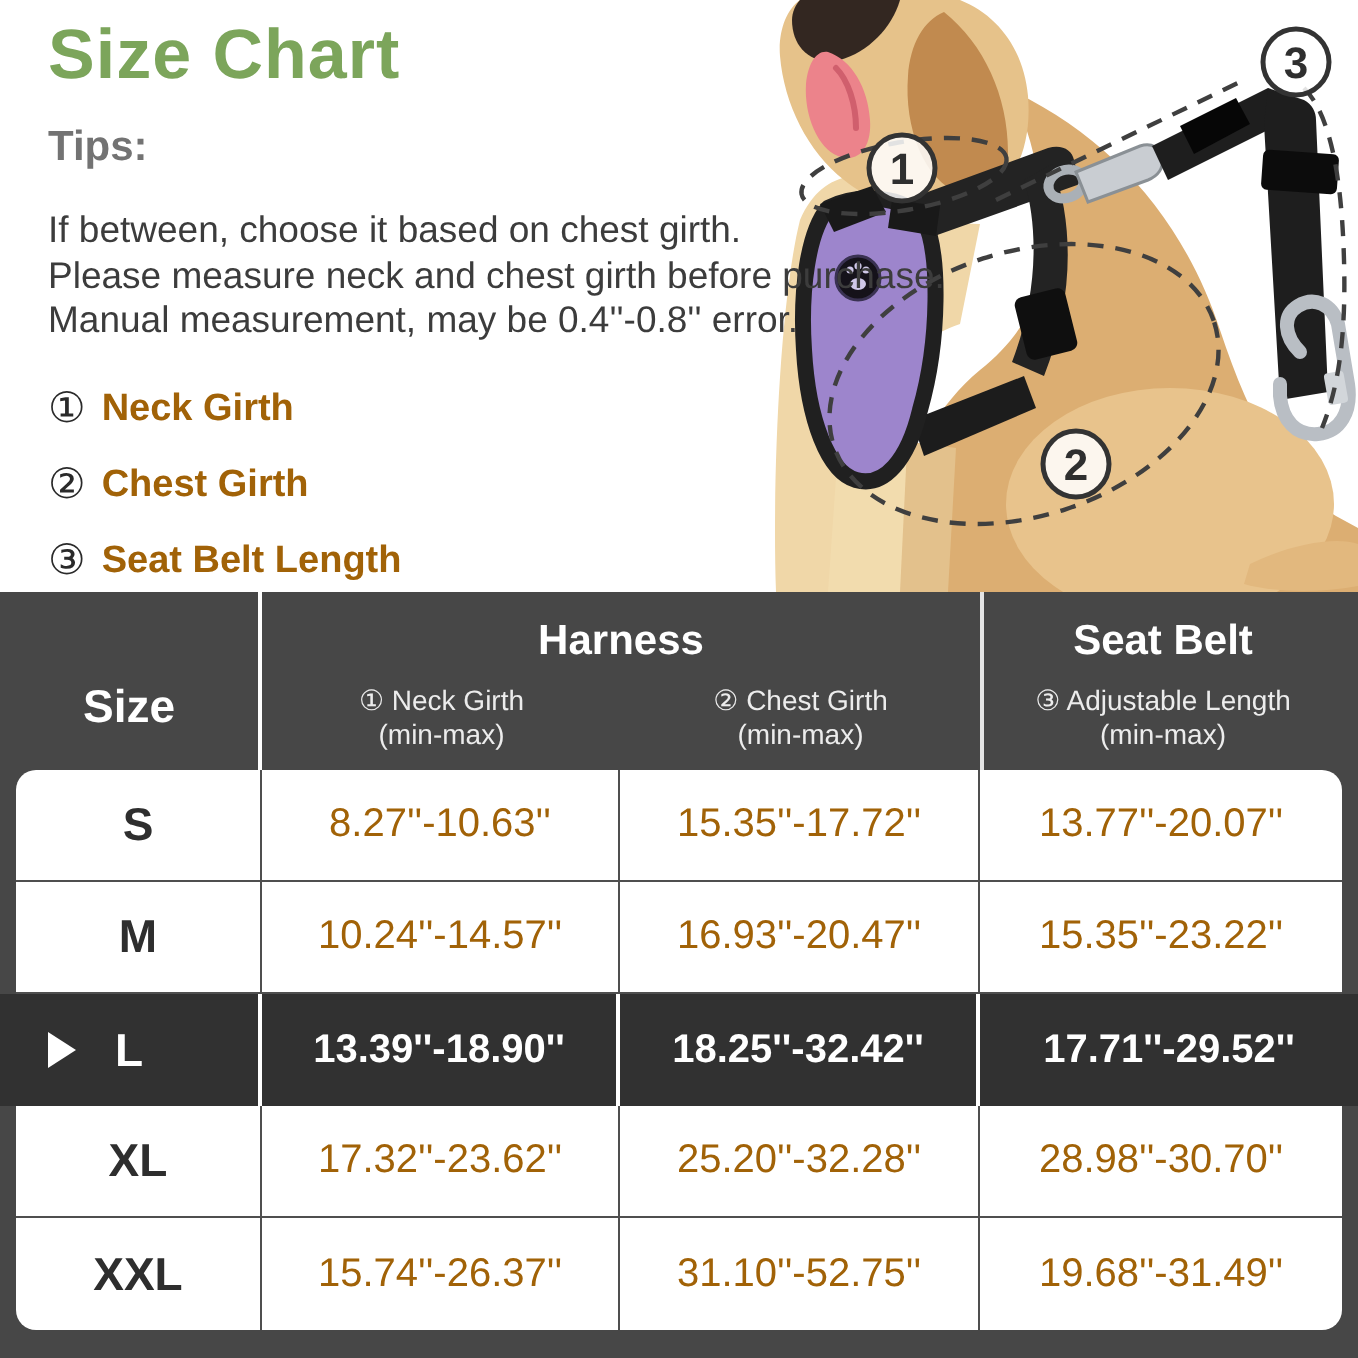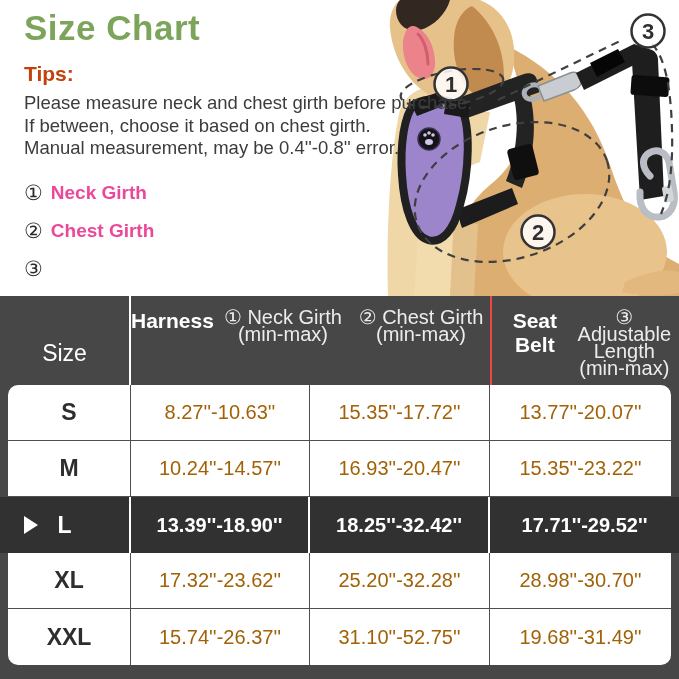--- a/index.html
+++ b/index.html
@@ -11,50 +11,50 @@
     font-family:"Liberation Sans", sans-serif;
     overflow:hidden;
   }
 
   
   .lede { position:absolute; left:24px; top:8px; width:420px; z-index:3; }
   .page-title {
     font-size:35px; font-weight:bold; color:#7CA55B;
     letter-spacing:0.5px; margin-bottom:14px;
   }
-  .tips-heading { font-size:21px; font-weight:bold; color:#c2410c; margin-bottom:6px; }
+  .tips-heading { font-size:21px; font-weight:bold; color:#737373; margin-bottom:18px; }
   .tips-line { font-size:18.5px; color:#3c3c3c; line-height:22.5px; white-space:nowrap; }
   .legend { margin-top:22px; }
   .legend-item { display:flex; align-items:center; height:22px; margin-bottom:16px; }
   .legend-num { font-size:21px; color:#2a2a2a; margin-right:8px; line-height:1; }
-  .legend-label { font-size:19px; font-weight:bold; color:#ec4899; }
+  .legend-label { font-size:19px; font-weight:bold; color:#a16207; }
 
   
   .dog-art { position:absolute; left:330px; top:0; width:349px; height:296px; z-index:1; }
 
   
   .panel {
     position:absolute; left:0; top:296px; width:679px; height:383px;
     background:#474747; z-index:2;
   }
   .thead {
     position:relative; display:grid;
     grid-template-columns:131px 359px 181px;
     height:89px; color:#ffffff;
   }
   .th-size {
     display:flex; align-items:center; justify-content:center;
-    padding-top:26px; font-size:23px; font-weight:normal;
+    padding-top:26px; font-size:23px; font-weight:bold;
     border-right:2px solid #ffffff;
   }
-  .th-group { display:flex; flex-direction:row; padding-top:13px; }
-  .th-belt { border-left:2px solid #ef4444; }
+  .th-group { display:flex; flex-direction:column; padding-top:13px; }
+  .th-belt { border-left:2px solid #e5e5e5; }
   .group-title { text-align:center; font-size:21px; font-weight:bold; margin-bottom:9px; }
   .sub-row { display:flex; flex:1; }
-  .sub-cell { flex:1; text-align:center; font-size:20px; color:#ececec; line-height:17px; }
+  .sub-cell { flex:1; text-align:center; font-size:14px; color:#ececec; line-height:17px; }
 
   .tbody {
     position:relative; margin-left:8px;
     width:663px; height:280px;
     background:#ffffff; border-radius:10px;
   }
   .row {
     display:grid; grid-template-columns:123px 179px 180px 181px;
     height:56px;
   }
@@ -81,35 +81,36 @@
     border-top:9px solid transparent;
     border-bottom:9px solid transparent;
   }
 </style>
 </head>
 <body>
 
 <div class="lede">
   <div class="page-title">Size Chart</div>
   <div class="tips-heading">Tips:</div>
+  <div class="tips-line">If between, choose it based on chest girth.</div>
   <div class="tips-line">Please measure neck and chest girth before purchase.</div>
-  <div class="tips-line">If between, choose it based on chest girth.</div>
   <div class="tips-line">Manual measurement, may be 0.4''-0.8'' error.</div>
 
   <div class="legend">
     <div class="legend-item">
       <span class="legend-num">①</span>
       <span class="legend-label">Neck Girth</span>
     </div>
     <div class="legend-item">
       <span class="legend-num">②</span>
       <span class="legend-label">Chest Girth</span>
     </div>
     <div class="legend-item">
       <span class="legend-num">③</span>
+      <span class="legend-label">Seat Belt Length</span>
     </div>
   </div>
 </div>
 
 <svg class="dog-art" viewBox="0 0 349 296" xmlns="http://www.w3.org/2000/svg">
 
   <path d="M175,45 C225,68 262,110 280,165 C295,210 312,242 338,258 L349,264 L349,296 L110,296 C115,250 130,210 160,185 C185,165 196,140 192,110 C190,85 184,62 175,45 Z" fill="#dcae72"></path>
 
   <ellipse cx="255" cy="252" rx="82" ry="58" fill="#e8c38c"></ellipse>
 

